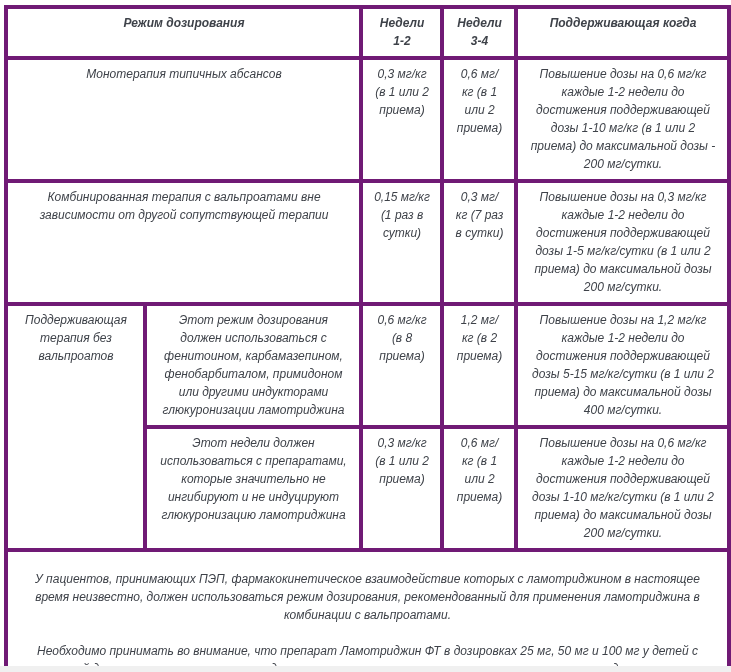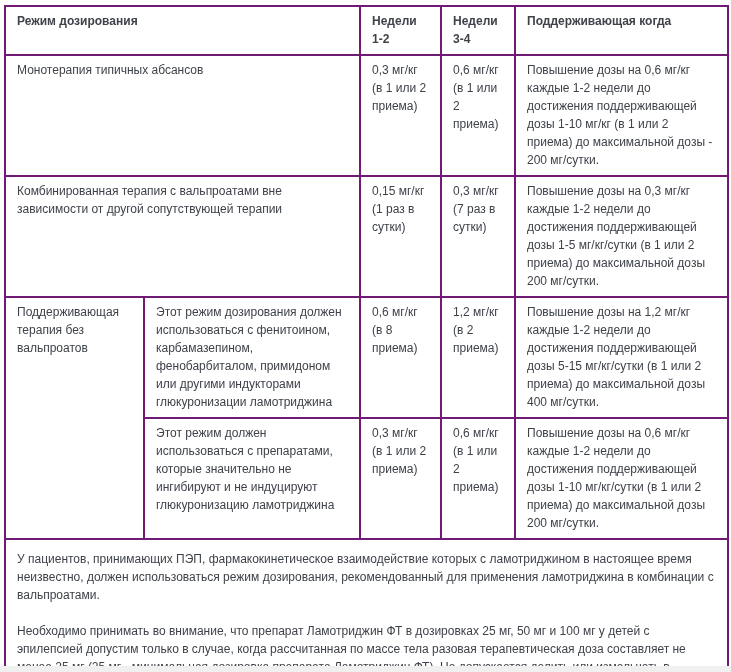--- a/index.html
+++ b/index.html
@@ -18,34 +18,35 @@
   }
   table.dose-table {
     border-collapse: collapse;
     table-layout: fixed;
     width: 723px;
     font-size: 12px;
     line-height: 1.5;
   }
   table.dose-table th,
   table.dose-table td {
-    border: 2px solid #701a75;
+    border: 4px solid #701a75;
     vertical-align: top;
-    text-align: left;
+    text-align: center;
     padding: 5px 10px 6px 11px;
     word-wrap: break-word;
+    font-style: italic;
   }
   table.dose-table th {
     font-weight: bold;
   }
   .notes-cell {
     padding: 6px 11px 8px 11px !important;
   }
   .notes-cell p {
-    margin: 4px 0 18px 0;
+    margin: 12px 0 18px 0;
   }
   .notes-cell p:last-child {
     margin-bottom: 0;
   }
   .bottom-strip {
     position: absolute;
     left: 0;
     bottom: 0;
     width: 731px;
     height: 6px;
@@ -88,21 +89,21 @@
 
       <tr>
         <td rowspan="2">Поддерживающая терапия без вальпроатов</td>
         <td>Этот режим дозирования должен использоваться с фенитоином, карбамазепином, фенобарбиталом, примидоном или другими индукторами глюкуронизации ламотриджина</td>
         <td>0,6 мг/кг (в 8 приема)</td>
         <td>1,2 мг/кг (в 2 приема)</td>
         <td>Повышение дозы на 1,2 мг/кг каждые 1-2 недели до достижения поддерживающей дозы 5-15 мг/кг/сутки (в 1 или 2 приема) до максимальной дозы 400 мг/сутки.</td>
       </tr>
 
       <tr>
-        <td>Этот режим должен использоваться с препаратами, которые значительно не ингибируют и не индуцируют глюкуронизацию ламотриджина</td>
+        <td>Этот недели должен использоваться с препаратами, которые значительно не ингибируют и не индуцируют глюкуронизацию ламотриджина</td>
         <td>0,3 мг/кг (в 1 или 2 приема)</td>
         <td>0,6 мг/кг (в 1 или 2 приема)</td>
         <td>Повышение дозы на 0,6 мг/кг каждые 1-2 недели до достижения поддерживающей дозы 1-10 мг/кг/сутки (в 1 или 2 приема) до максимальной дозы 200 мг/сутки.</td>
       </tr>
 
       <tr>
         <td colspan="5" class="notes-cell">
           <p>У пациентов, принимающих ПЭП, фармакокинетическое взаимодействие которых с ламотриджином в настоящее время неизвестно, должен использоваться режим дозирования, рекомендованный для применения ламотриджина в комбинации с вальпроатами.</p>
           <p>Необходимо принимать во внимание, что препарат Ламотриджин ФТ в дозировках 25 мг, 50 мг и 100 мг у детей с эпилепсией допустим только в случае, когда рассчитанная по массе тела разовая терапевтическая доза составляет не менее 25 мг (25 мг - минимальная дозировка препарата Ламотриджин ФТ). Не допускается делить или измельчать в порошок таблетку Ламотриджина ФТ с целью получения более низкой дозы. Если возникает необходимость приема более низкой дозы, следует использовать другие лекарственные средства на основе ламотриджина.</p>
         </td>

